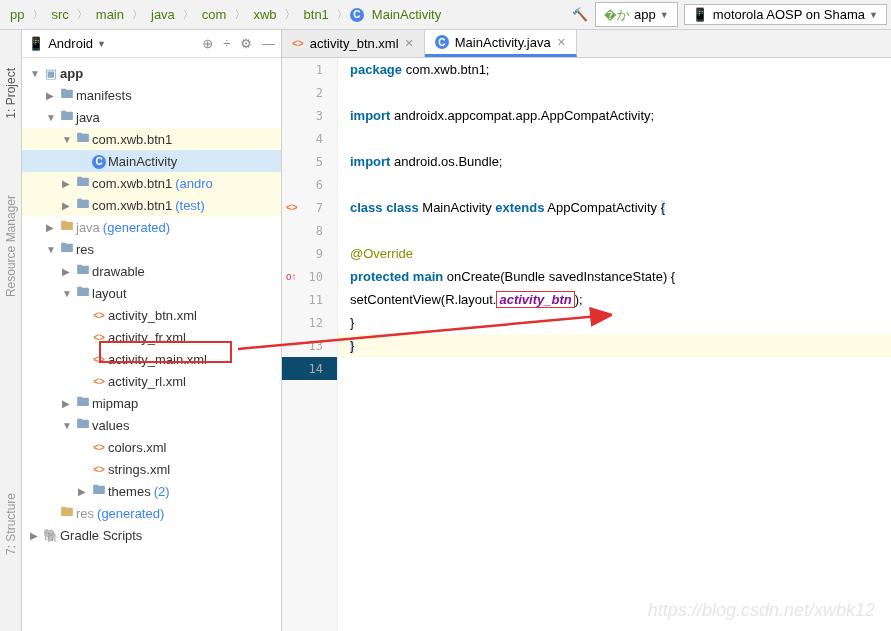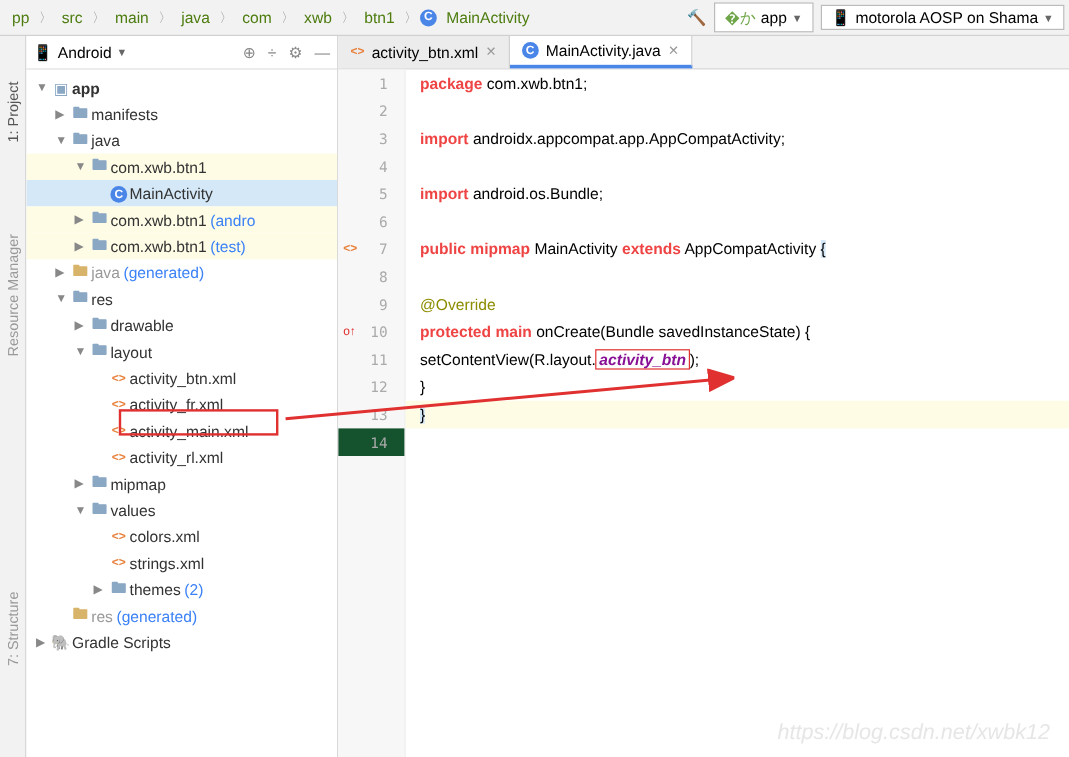--- a/index.html
+++ b/index.html
@@ -49,21 +49,21 @@
 .tab { display: flex; align-items: center; padding: 0 10px; gap: 6px; border-right: 1px solid #d0d0d0; background: #ececec; cursor: pointer; }
 .tab.active { background: #fff; border-bottom: 3px solid #4a86e8; }
 .tab .close { color: #999; font-size: 11px; }
 .editor-body { flex: 1; display: flex; background: #fff; }
 .gutter { width: 56px; background: #f7f7f7; border-right: 1px solid #eee; }
 .gutter-row { height: 23px; display: flex; align-items: center; justify-content: flex-end; padding-right: 14px; color: #aaa; font-family: "Consolas", monospace; font-size: 12px; position: relative; }
 .gutter-icon { position: absolute; left: 4px; font-size: 10px; }
 .code { flex: 1; padding-top: 0; font-family: "Consolas", "Courier New", monospace; font-size: 13.5px; }
 .code-row { height: 23px; display: flex; align-items: center; white-space: pre; padding-left: 12px; }
 .code-row.hl-yellow { background: #fffce6; }
-.kw { color: #ef4444; font-weight: bold; }
+.kw { color: #0369a1; font-weight: bold; }
 .ann { color: #8c8c00; }
 .italic-purple { color: #871094; font-style: italic; font-weight: bold; }
 .red-box { border: 1.5px solid #e03030; padding: 0 2px; }
 .brace-hl { background: #d5e8f7; }
 
 .red-annotation { position: absolute; border: 2.5px solid #e03030; pointer-events: none; }
 .red-arrow { position: absolute; pointer-events: none; }
 
 .watermark { position: absolute; right: 16px; bottom: 10px; color: #e6e6e6; font-size: 18px; font-style: italic; }
 </style>
@@ -271,30 +271,30 @@
         <div class="gutter-row">4</div>
         <div class="gutter-row">5</div>
         <div class="gutter-row">6</div>
         <div class="gutter-row"><span class="gutter-icon xml-icon">&lt;&gt;</span>7</div>
         <div class="gutter-row">8</div>
         <div class="gutter-row">9</div>
         <div class="gutter-row"><span class="gutter-icon" style="color:#e03030;">o↑</span>10</div>
         <div class="gutter-row">11</div>
         <div class="gutter-row">12</div>
         <div class="gutter-row">13</div>
-        <div class="gutter-row" style="background:#14532d;">14</div>
+        <div class="gutter-row" style="background:#0c4a6e;">14</div>
       </div>
       <div class="code">
         <div class="code-row"><span class="kw">package</span><span> com.xwb.btn1;</span></div>
         <div class="code-row"></div>
         <div class="code-row"><span class="kw">import</span><span> androidx.appcompat.app.AppCompatActivity;</span></div>
         <div class="code-row"></div>
         <div class="code-row"><span class="kw">import</span><span> android.os.Bundle;</span></div>
         <div class="code-row"></div>
-        <div class="code-row"><span class="kw">public mipmap</span><span> MainActivity </span><span class="kw">extends</span><span> AppCompatActivity </span><span class="brace-hl">{</span></div>
+        <div class="code-row"><span class="kw">class class</span><span> MainActivity </span><span class="kw">extends</span><span> AppCompatActivity </span><span class="brace-hl">{</span></div>
         <div class="code-row"></div>
         <div class="code-row">    <span class="ann">@Override</span></div>
         <div class="code-row">    <span class="kw">protected main</span><span> onCreate(Bundle savedInstanceState) {</span></div>
         <div class="code-row">        <span>setContentView(R.layout.</span><span class="italic-purple red-box">activity_btn</span><span>);</span></div>
         <div class="code-row">    <span>}</span></div>
         <div class="code-row hl-yellow"><span class="brace-hl">}</span></div>
       </div>
     </div>
   </div>
 </div>

